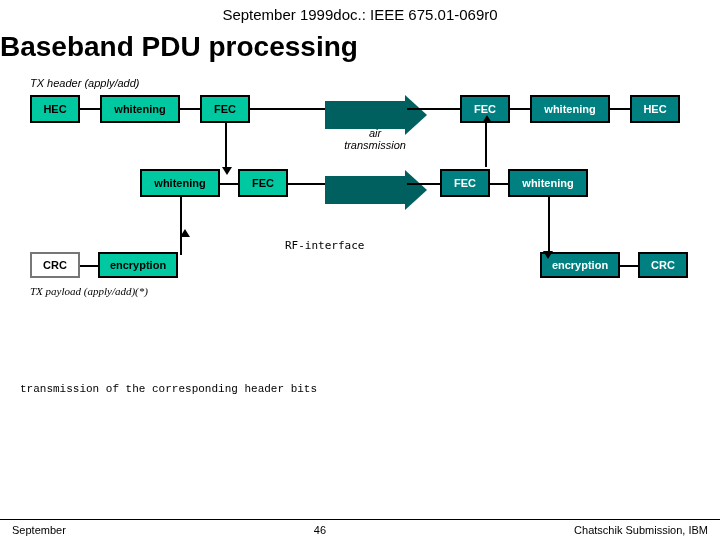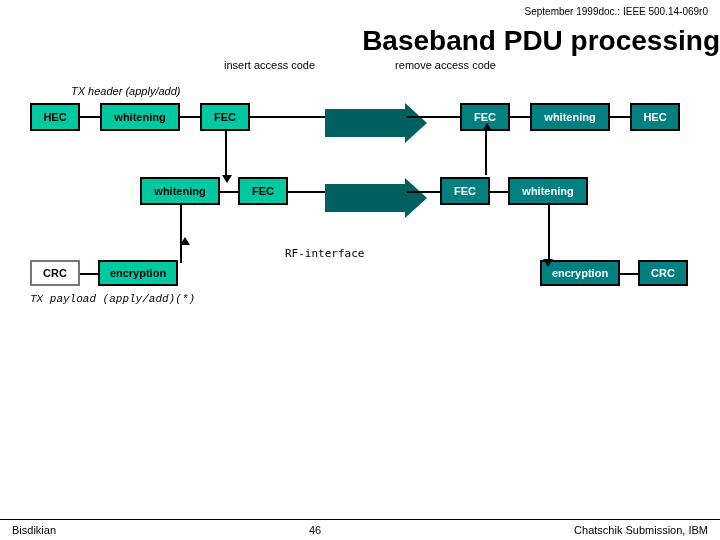--- a/index.html
+++ b/index.html
@@ -9,28 +9,28 @@
       height: 540px;
       background: #fff;
       font-family: Arial, sans-serif;
       font-size: 12px;
       overflow: hidden;
       position: relative;
     }
 
     .header {
       display: flex;
-      justify-content: flex-end;
+      justify-content: center;
       padding: 6px 12px 2px 12px;
-      font-size: 10px;
+      font-size: 15px;
       color: #000;
     }
 
     .title-section {
-      text-align: right;
+      text-align: left;
       padding: 6px 0 4px 0;
     }
 
     .title-section h1 {
       font-size: 28px;
       font-weight: bold;
       color: #000;
       font-family: Arial, sans-serif;
     }
 
@@ -193,34 +193,30 @@
       font-family: 'Courier New', monospace;
       font-size: 11px;
       font-style: italic;
     }
   </style>
 </head>
 <body>
 
 <div class="header">
   <span>September 1999</span>
-  <span>doc.: IEEE 500.14-069r0</span>
+  <span>doc.: IEEE 675.01-069r0</span>
 </div>
 
 <div class="title-section">
   <h1>Baseband PDU processing</h1>
-  <div class="subtitle-row">
-    <span>insert access code</span>
-    <span>remove access code</span>
-  </div>
 </div>
 
 <div class="diagram-area">
 
-  <div class="label-text italic-label" style="left:30px; top:10px;margin-left:41px;">TX header (apply/add)</div>
+  <div class="label-text italic-label" style="left:30px; top:10px;">TX header (apply/add)</div>
 
 
   <div class="box box-green" style="left:30px; top:28px; width:50px; height:28px;">
     <span>HEC</span>
   </div>
 
   <div class="arrow-right" style="left:80px; top:41px; width:20px;"></div>
 
   <div class="box box-green" style="left:100px; top:28px; width:80px; height:28px;">
     <span>whitening</span>
@@ -232,20 +228,21 @@
     <span>FEC</span>
   </div>
 
   <div class="arrow-right" style="left:250px; top:41px; width:75px;"></div>
 
   <div class="big-arrow" style="left:325px; top:28px;">
     <div class="big-arrow-body" style="width:80px;"></div>
     <div class="big-arrow-head"></div>
   </div>
 
+  <div class="label-text" style="left:330px; top:60px; font-size:11px; text-align:center; width:90px; font-style:italic;">air<br>transmission</div>
 
   <div class="arrow-right" style="left:407px; top:41px; width:53px;"></div>
 
   <div class="box box-teal" style="left:460px; top:28px; width:50px; height:28px;">
     <span>FEC</span>
   </div>
 
   <div class="arrow-right" style="left:510px; top:41px; width:20px;"></div>
 
   <div class="box box-teal" style="left:530px; top:28px; width:80px; height:28px;">
@@ -316,27 +313,28 @@
 
   <div class="arrow-right" style="left:620px; top:198px; width:18px;"></div>
 
   <div class="box box-teal" style="left:638px; top:185px; width:50px; height:26px;">
     <span>CRC</span>
   </div>
 
   <div style="position:absolute; left:548px; top:168px; height:20px; border-left:2px solid #000;"></div>
   <div style="position:absolute; left:543px; top:184px; width:0; height:0; border-left:5px solid transparent; border-right:5px solid transparent; border-top:8px solid #000;"></div>
 
-  <div class="tx-label" style="left:30px; top:218px; font-style:italic;">TX payload (apply/add)(*)</div>
+  <div class="tx-label" style="left:30px; top:218px; font-style:italic;font-family:Liberation Serif, serif;">TX payload (apply/add)(*)</div>
 
 
 </div>
 
 <div class="footer-section">
   <div class="footnote">
+    <div>transmission of the corresponding header bits</div>
   </div>
 </div>
 
 <div class="bottom-bar">
-  <span>Bisdikian</span>
+  <span>September</span>
   <span>46</span>
   <span>Chatschik Submission, IBM</span>
 </div>
 
 </body></html>

